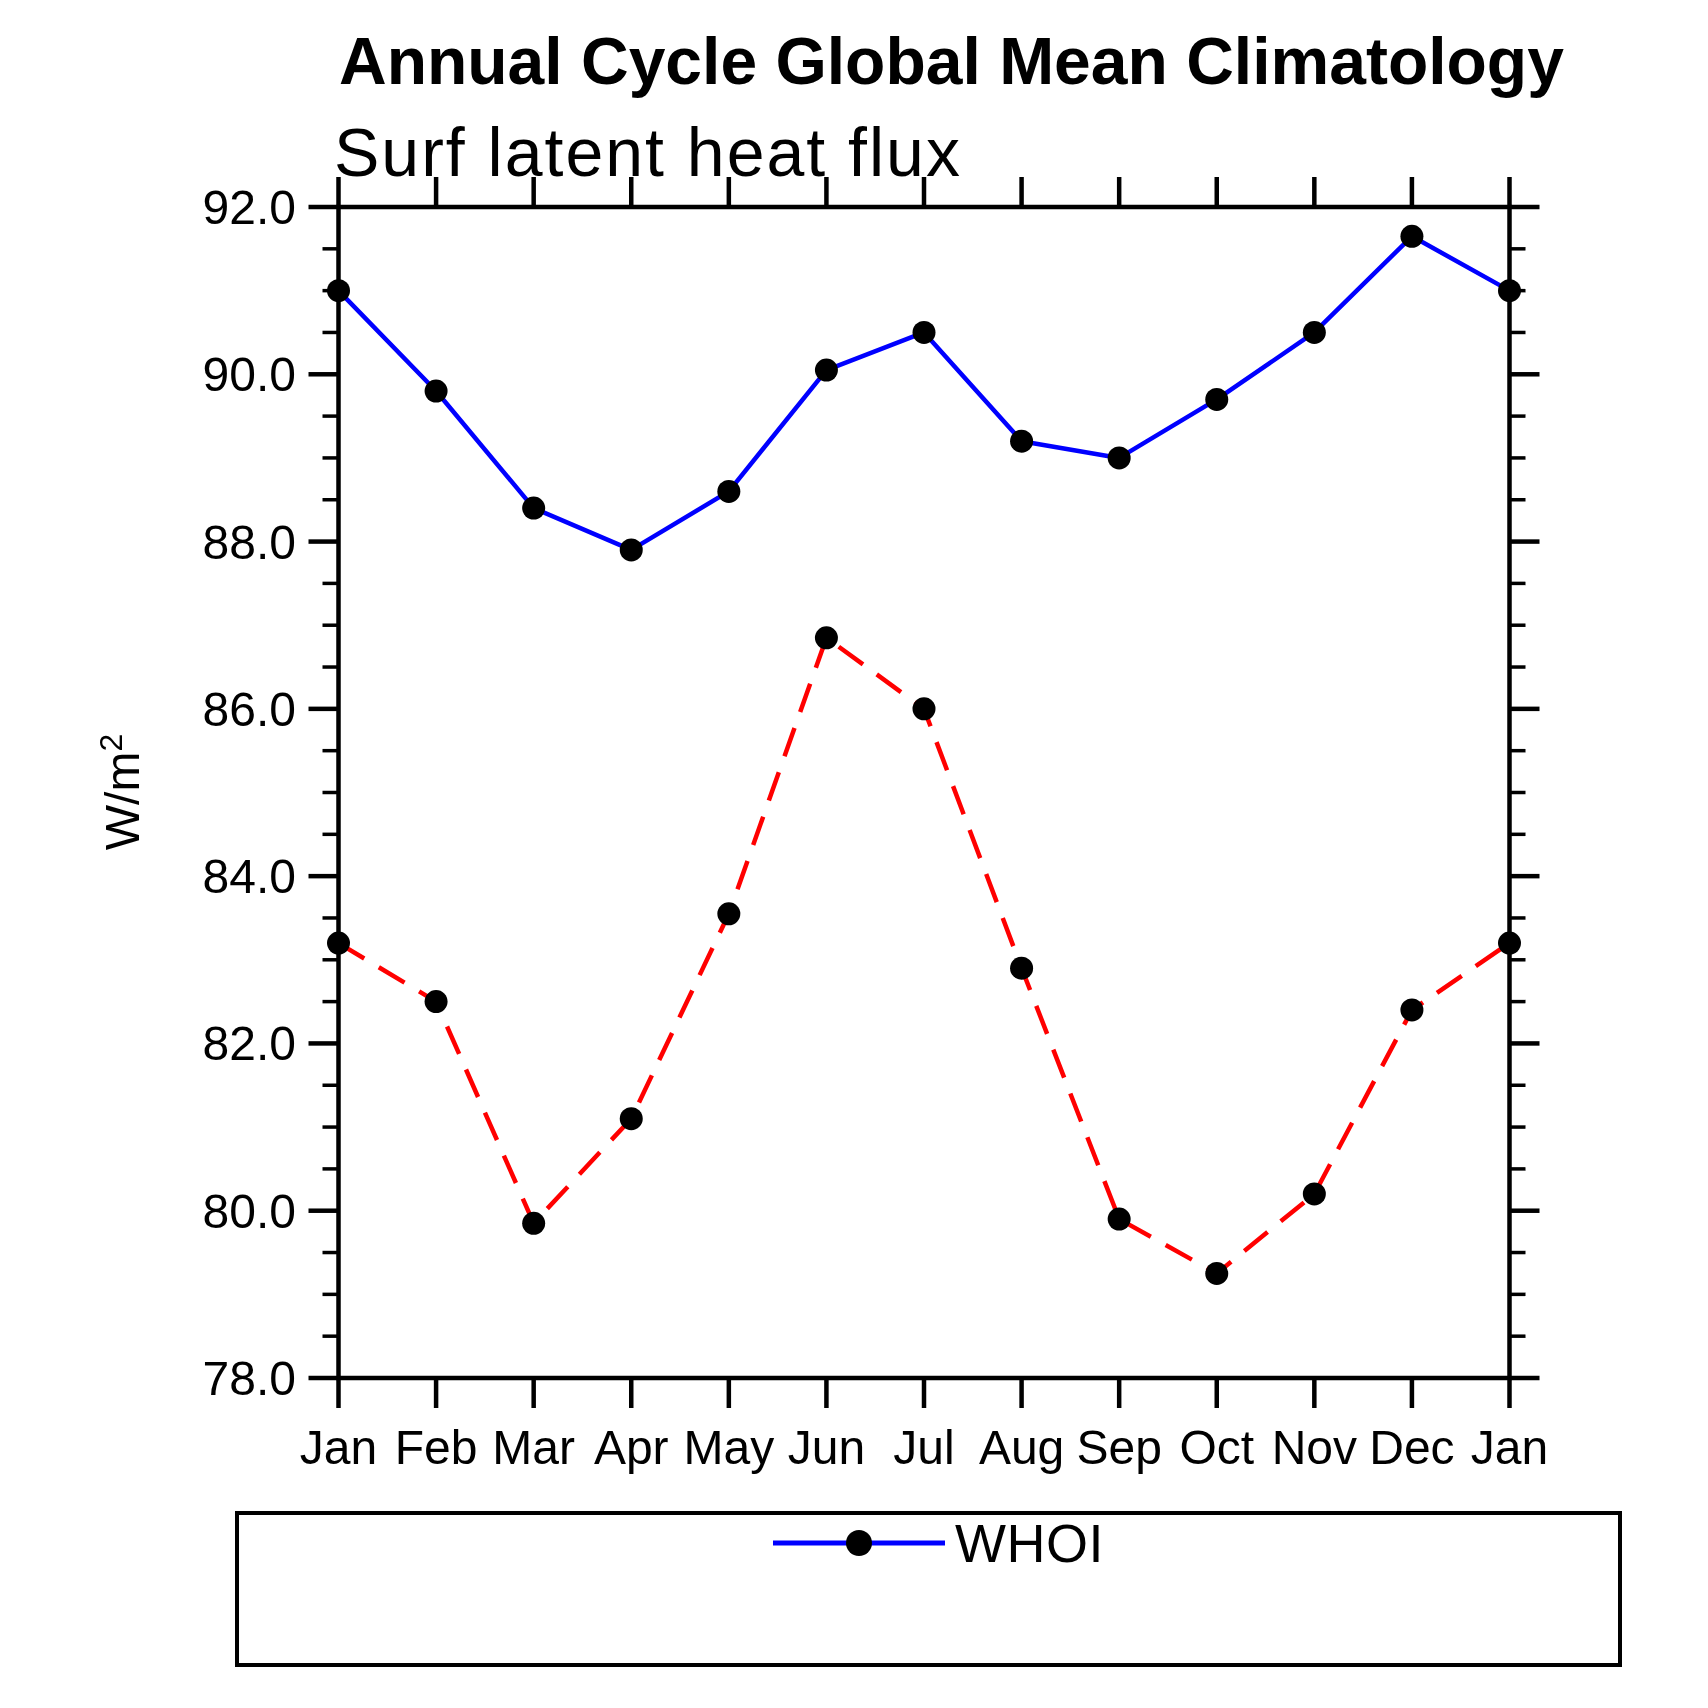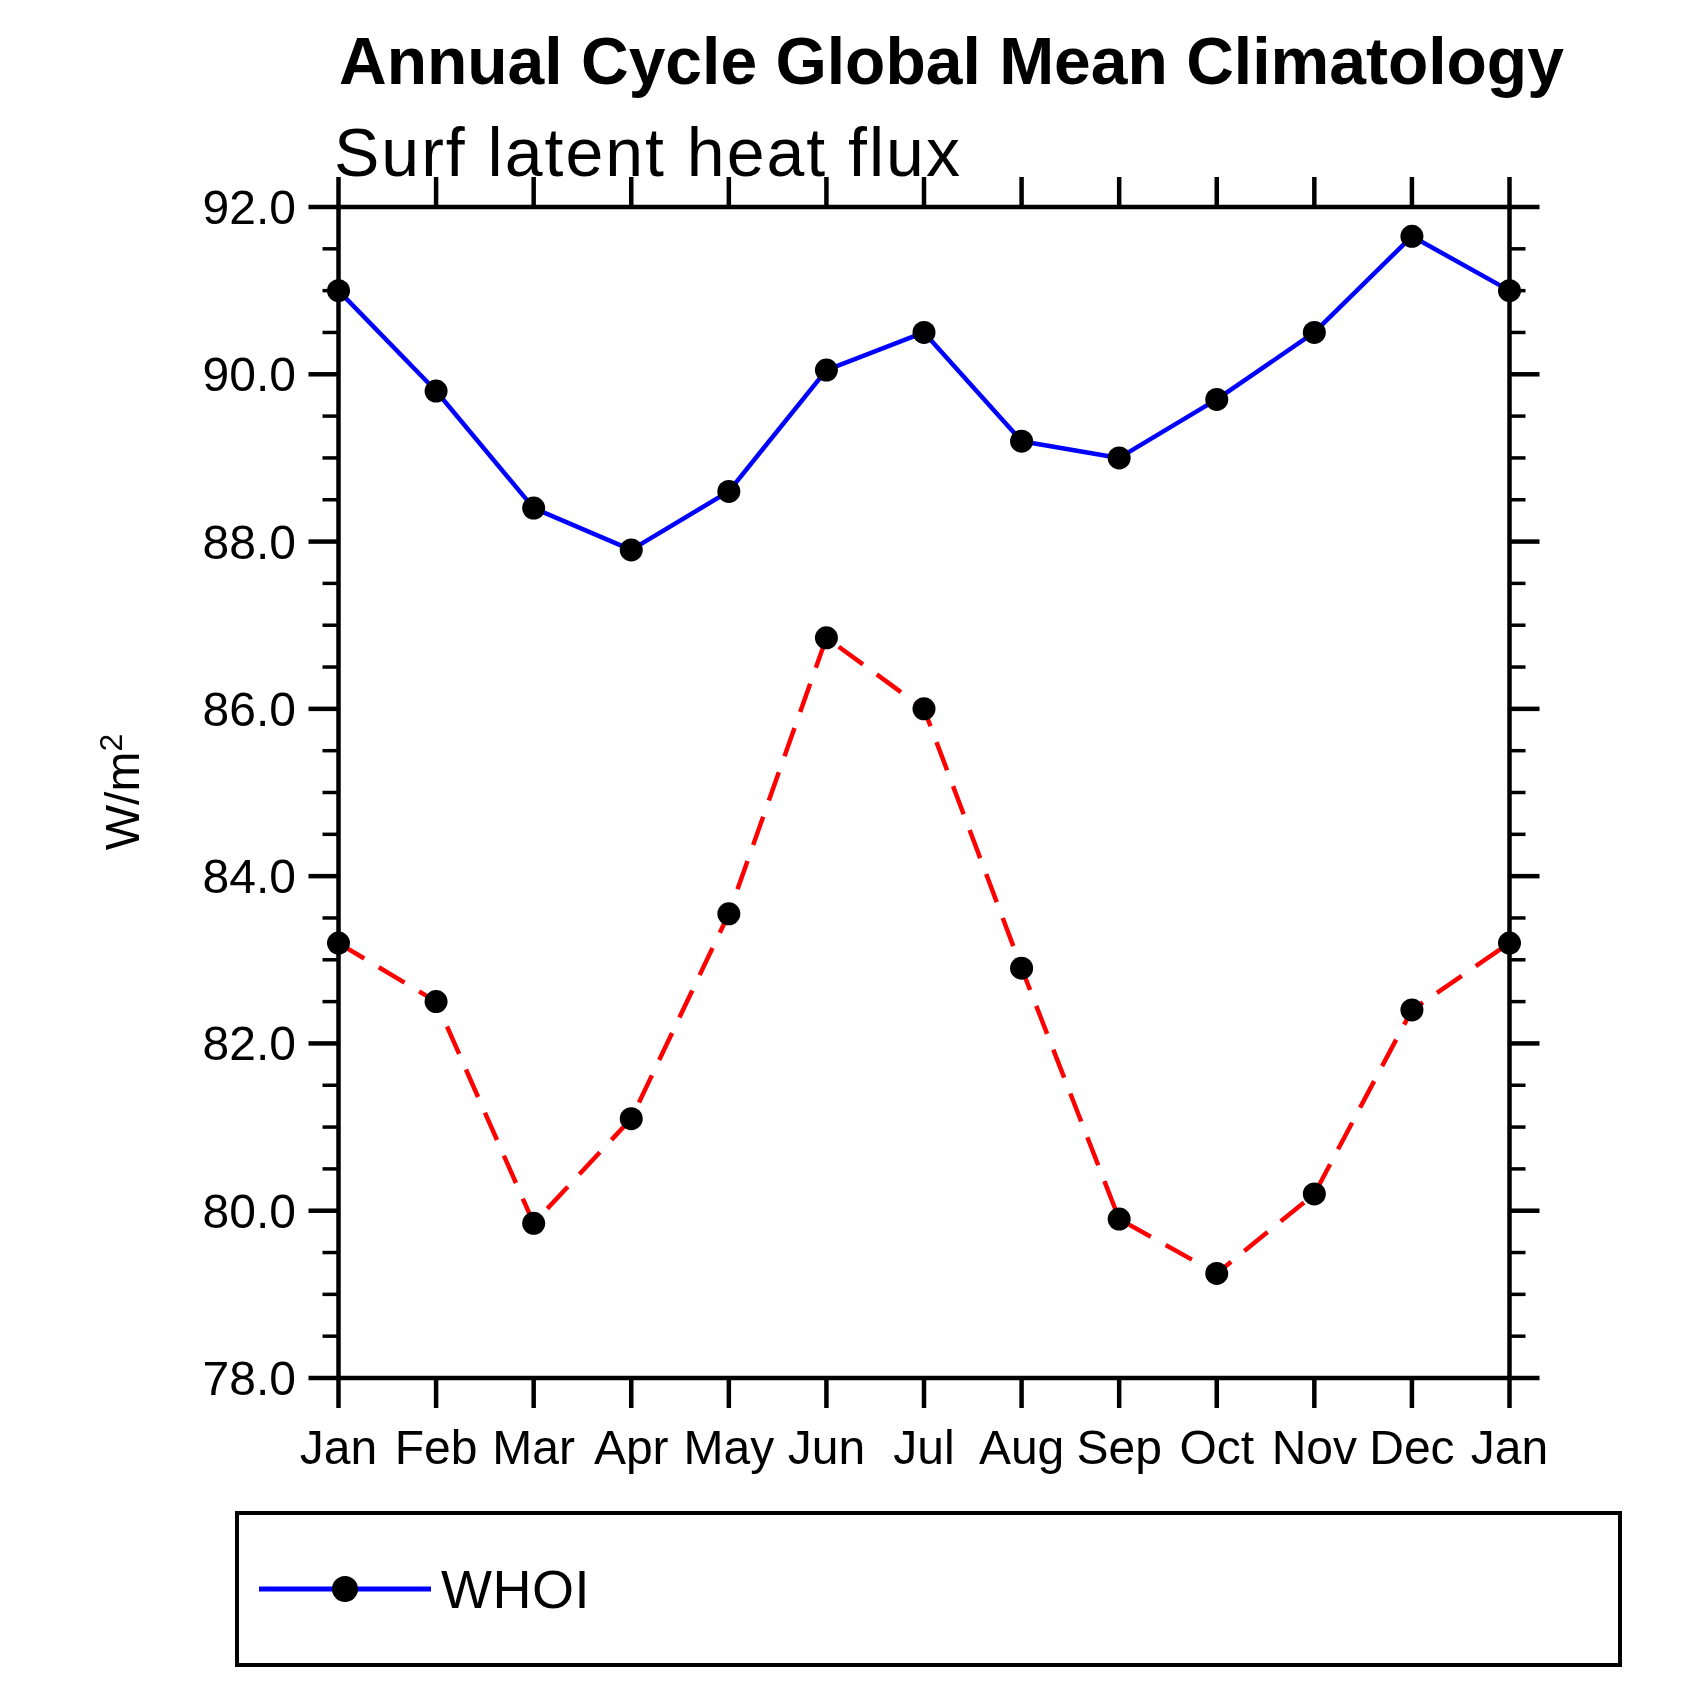--- a/index.html
+++ b/index.html
@@ -17,21 +17,21 @@
   }
   .y-axis-title{
     position:absolute;left:-37px;top:768px;width:320px;height:48px;text-align:center;
     font-size:48px;font-weight:300;line-height:1;transform:rotate(-90deg);transform-origin:center;
     white-space:nowrap;
   }
   .y-axis-title sup{font-size:32px;line-height:0;}
   #plot-svg{position:absolute;left:0;top:0;}
   .legend-box{
     position:absolute;left:235px;top:1511px;width:1379px;height:148px;
-    border:4px solid #000;display:flex;flex-direction:column;justify-content:space-around;
+    border:4px solid #000;display:flex;flex-direction:row;justify-content:space-around;
   }
   .legend-row{display:flex;align-items:center;padding-left:18px;height:56px;}
   .legend-sample{flex:0 0 auto;}
   .legend-label{
     font-size:54px;font-weight:300;line-height:1;margin-left:8px;white-space:nowrap;
     letter-spacing:0.5px;
   }
   svg text{font-family:"Liberation Sans", sans-serif;font-weight:300;}
 </style>
 </head>

